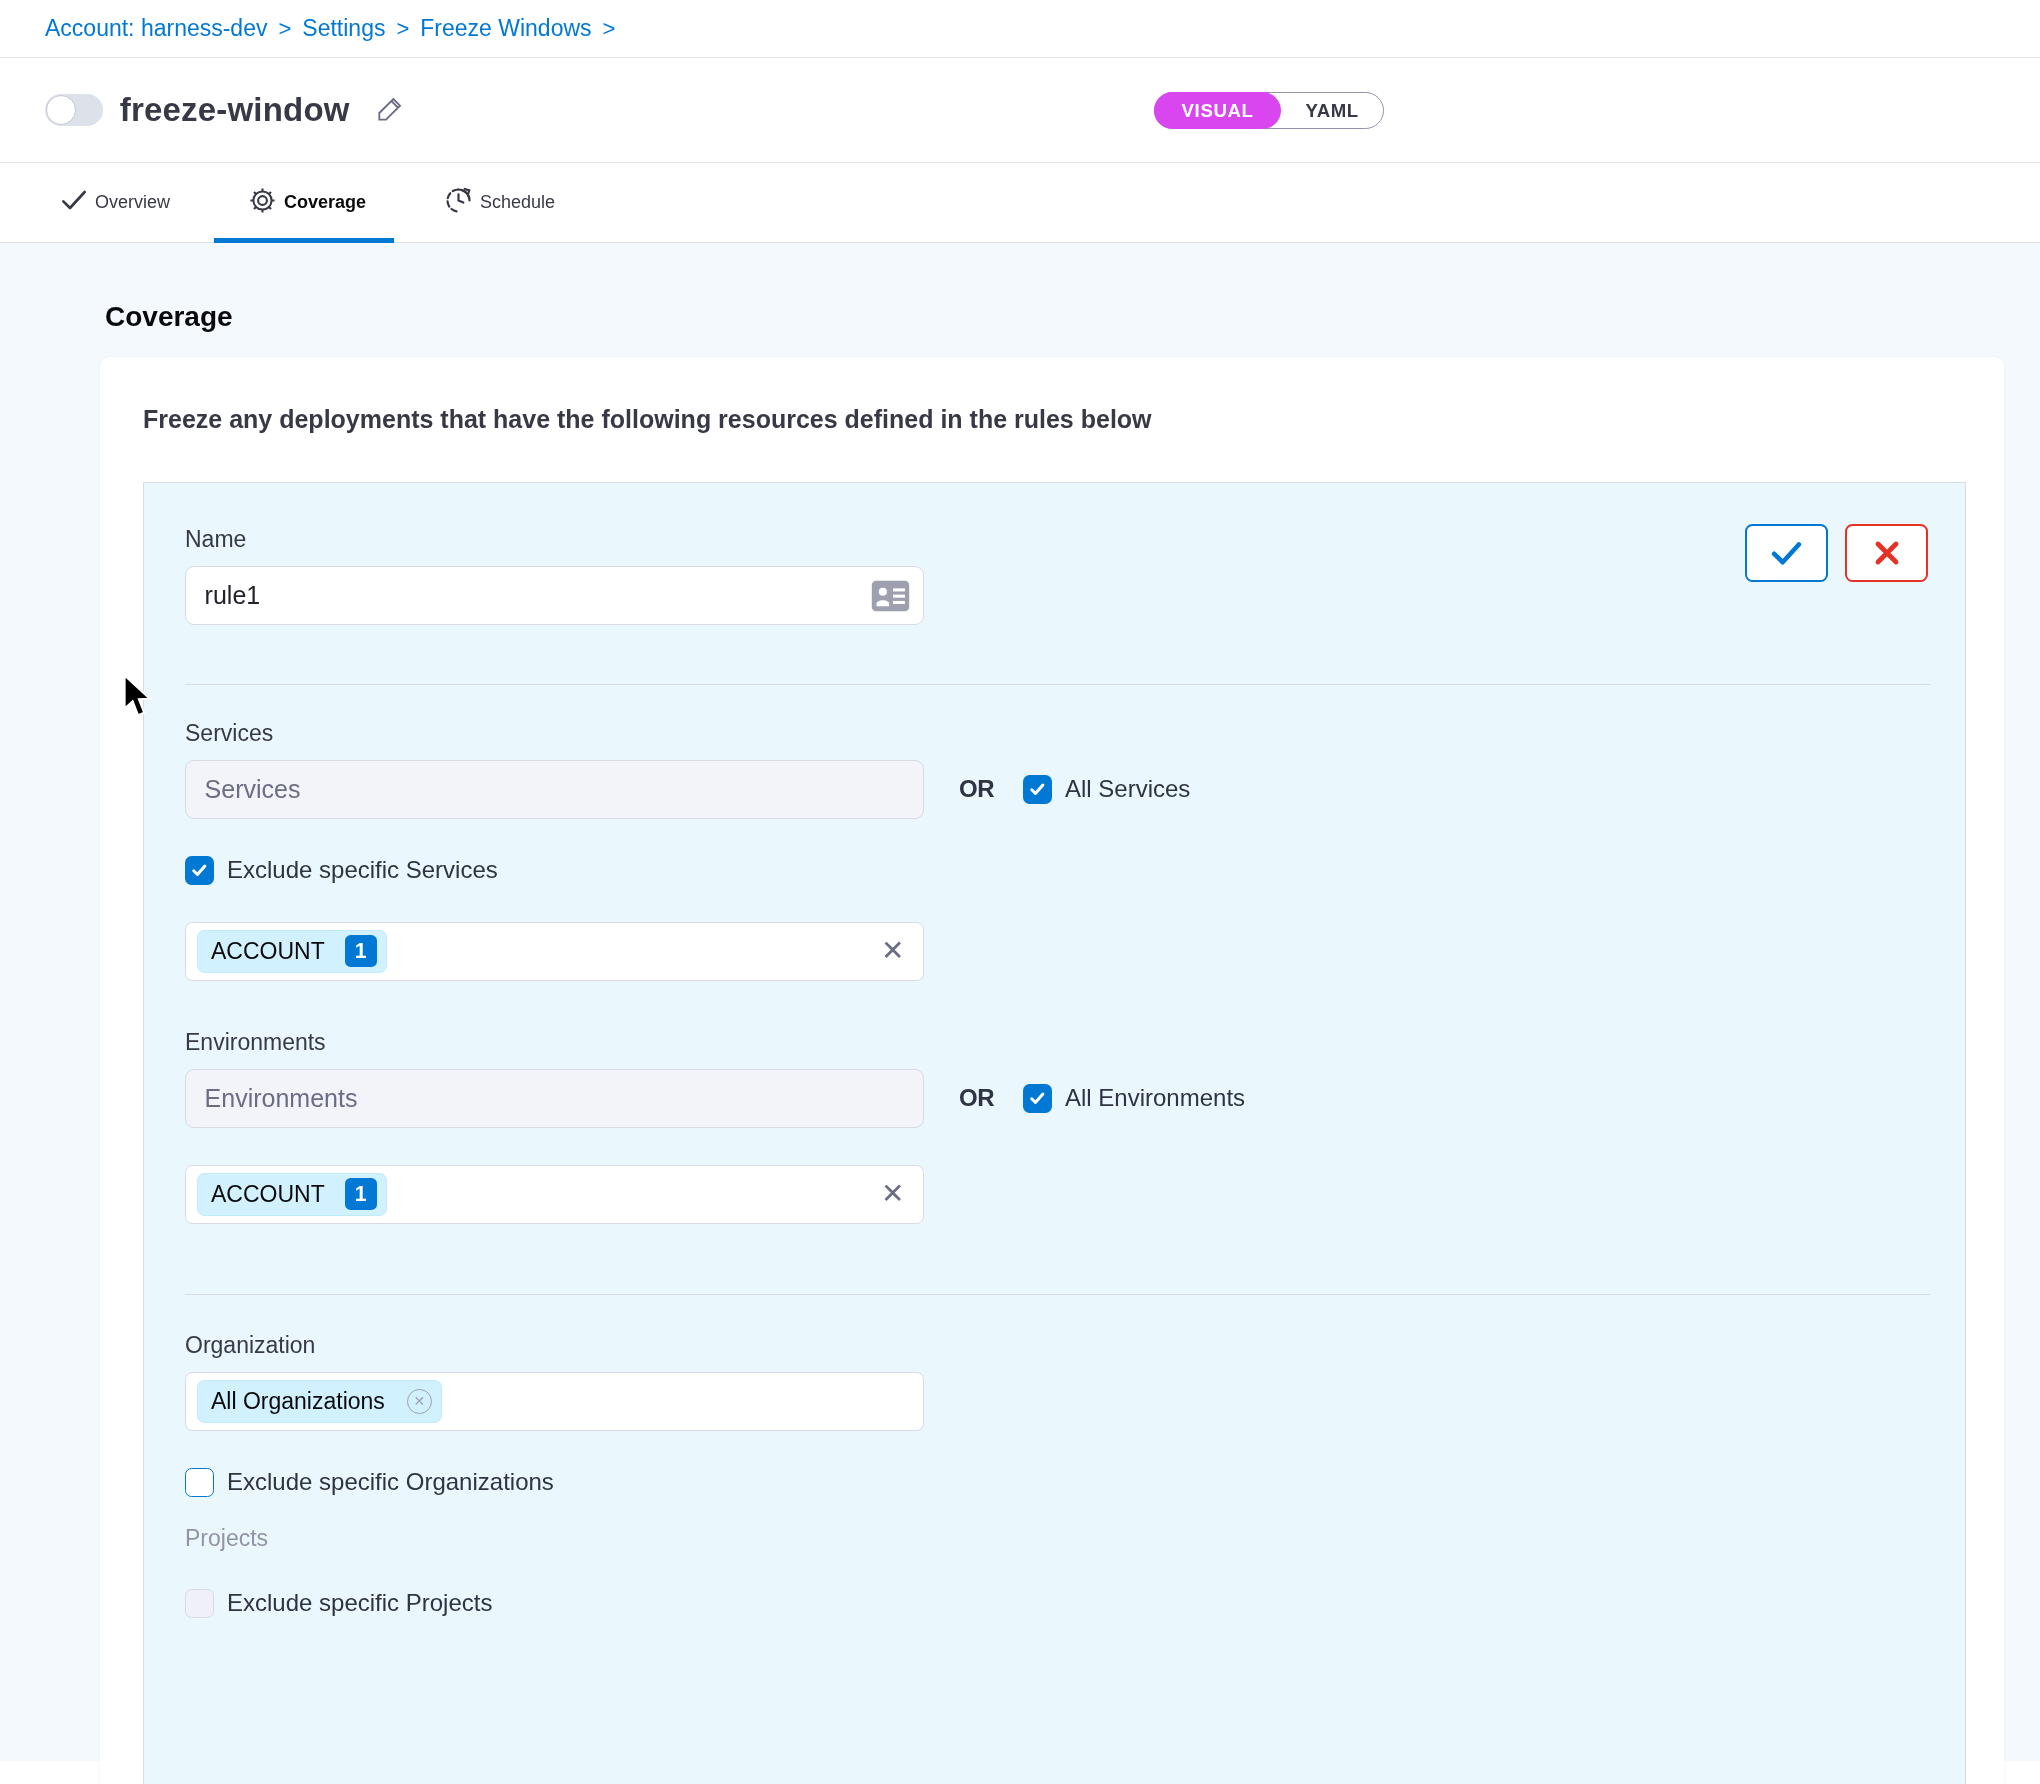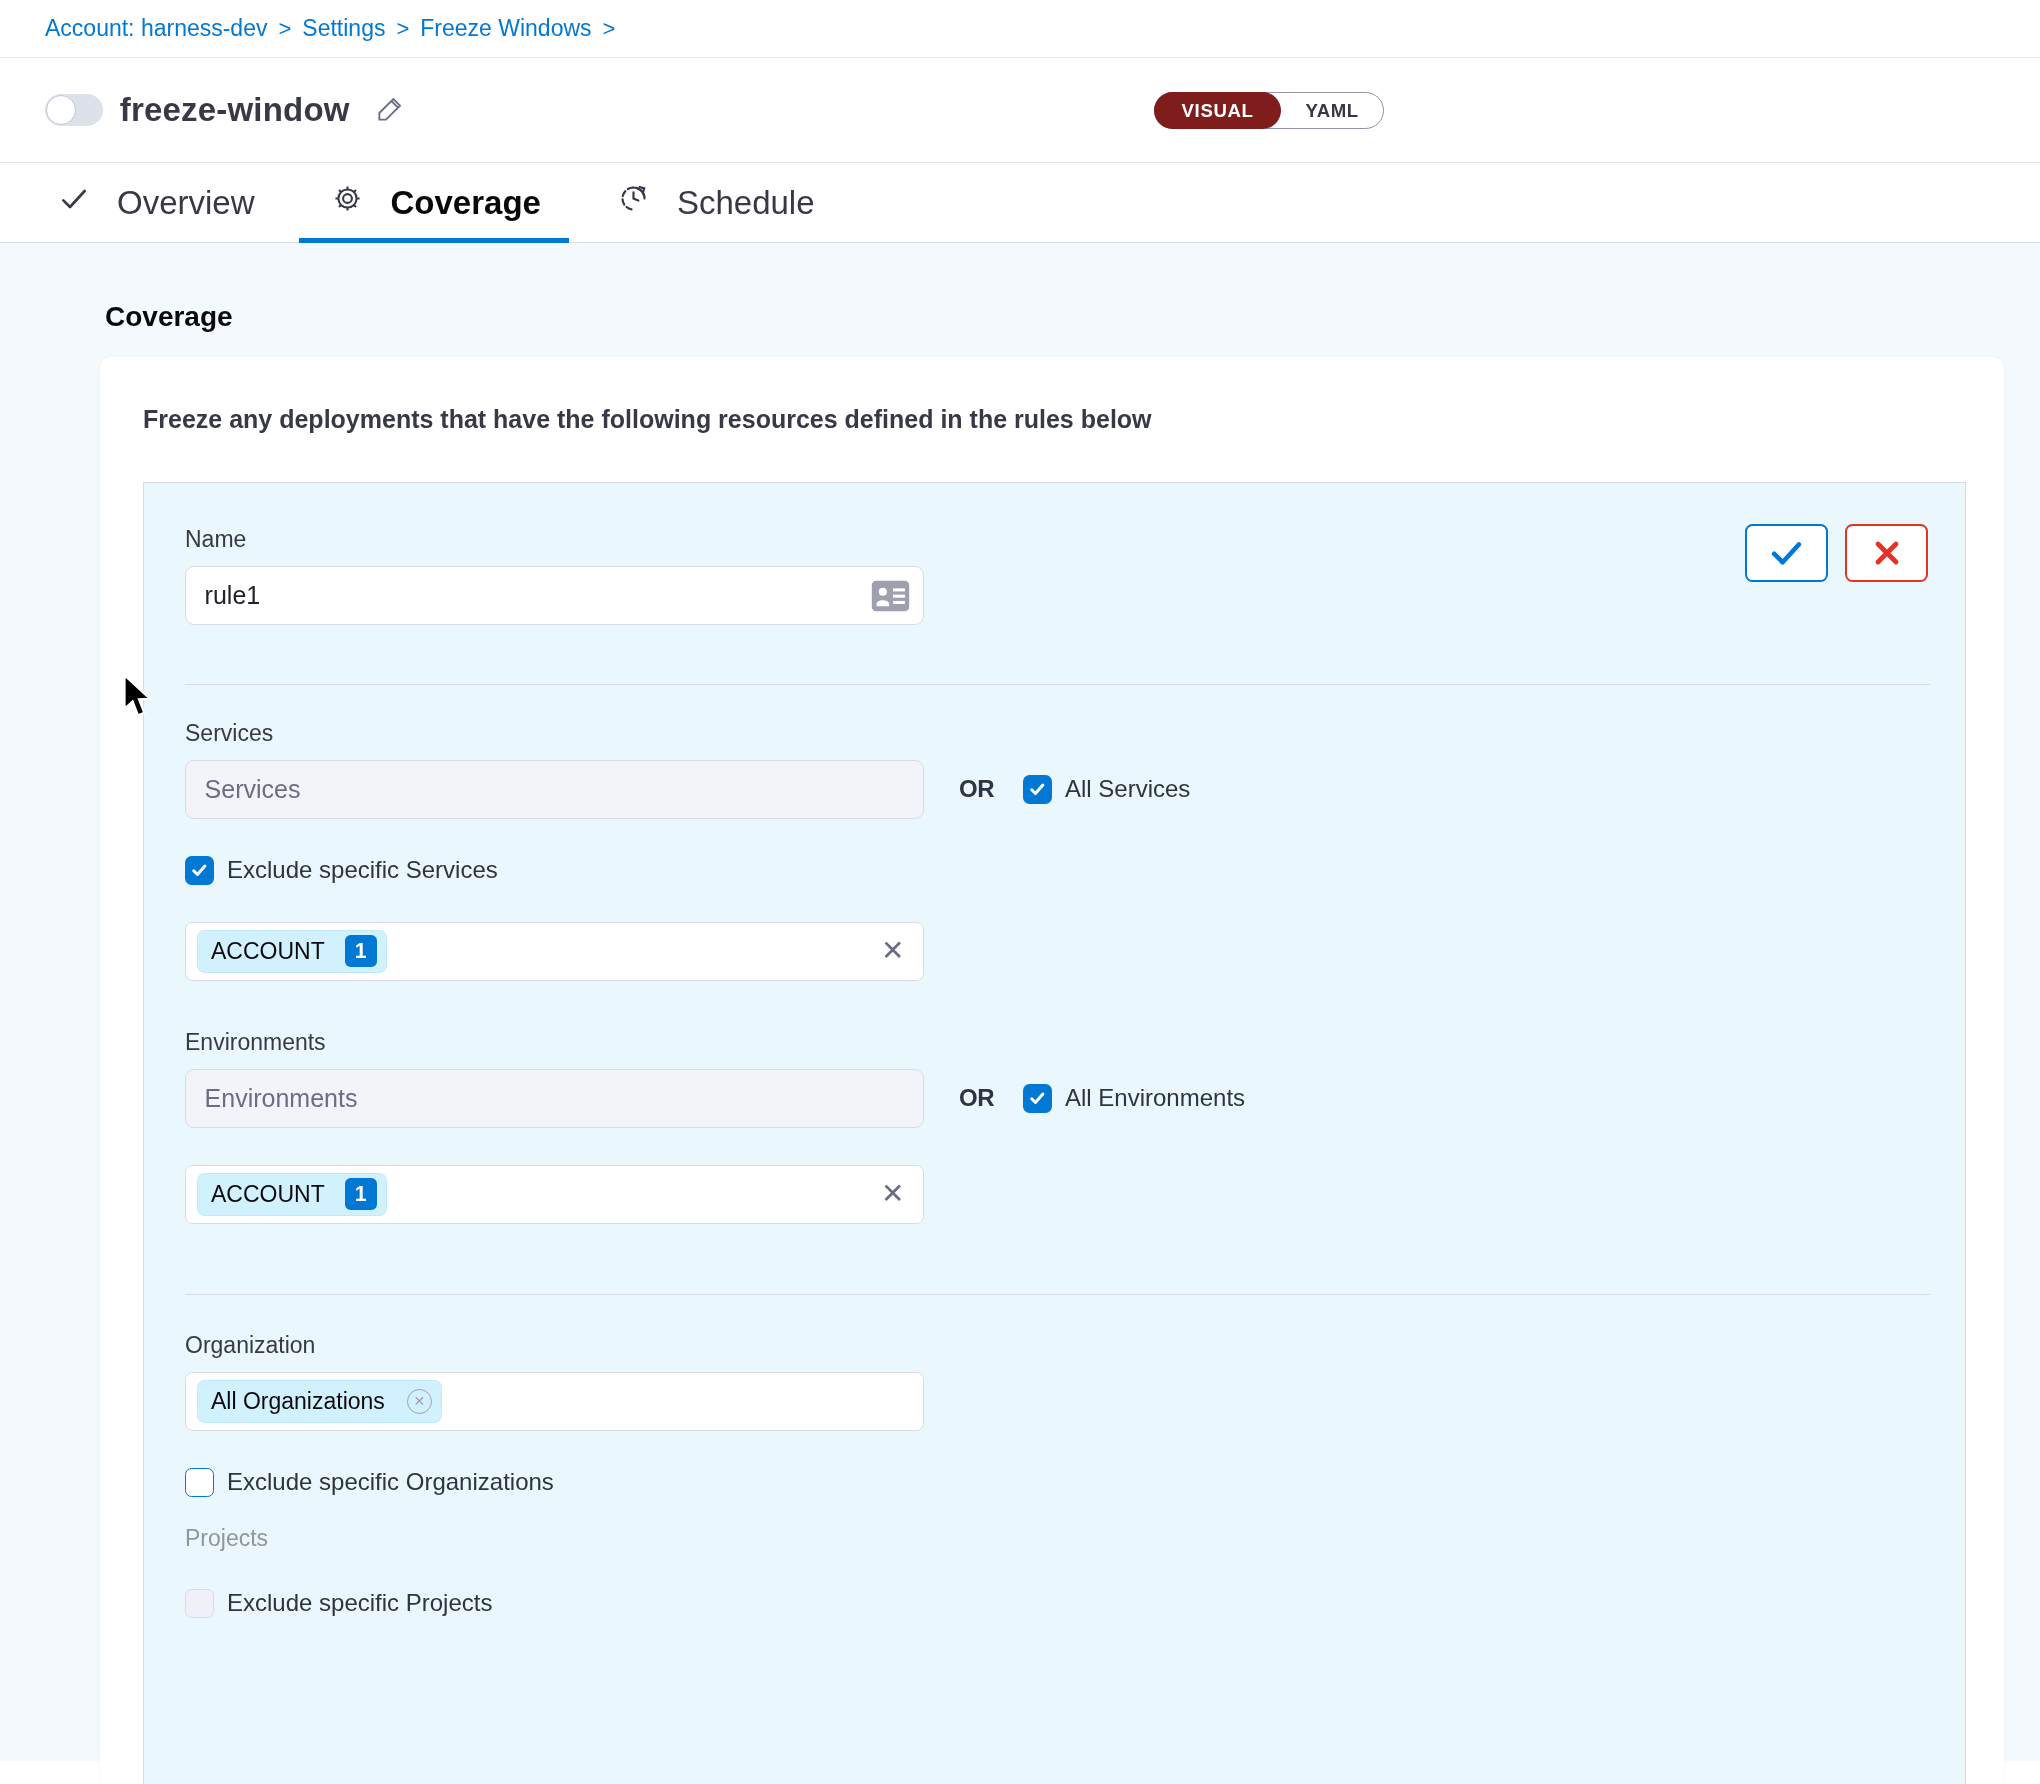--- a/index.html
+++ b/index.html
@@ -13,25 +13,25 @@
   .crumb-sep { color:#0278d5; font-size:22px; }
 
   
   .title-row { position:relative; height:105px; display:flex; align-items:center; padding:0 45px; background:#fff; border-bottom:0.9px solid #e3e6ee; }
   .toggle { position:relative; width:58px; height:32px; border-radius:16px; background:#dde1ea; flex:0 0 auto; }
   .toggle .knob { position:absolute; left:0.9px; top:0.9px; width:30px; height:30px; border-radius:50%; background:#fff; border:1.9px solid #c3c7d3; }
   .page-title { margin-left:16.7px; font-size:33px; font-weight:700; color:#383946; letter-spacing:0.2px; }
   .pencil { margin-left:24px; }
   .view-switch { position:absolute; left:1154px; top:34px; height:37px; display:flex; align-items:center; background:#fff; border:1.4px solid #9093ab; border-radius:18.6px; }
   .seg { padding:0 24px; font-size:18.6px; font-weight:700; letter-spacing:0.6px; color:#383946; height:37px; display:flex; align-items:center; }
-  .seg.active { background:#7f1d1d; color:#fff; border-radius:18.6px; margin:-1.4px 0 -1.4px -1.4px; height:37px; padding:16px 28px; }
+  .seg.active { background:#d946ef; color:#fff; border-radius:18.6px; margin:-1.4px 0 -1.4px -1.4px; height:37px; padding:16px 28px; }
 
   
   .tabs-row { height:80px; background:#fff; border-bottom:1.9px solid #dcdfe8; display:flex; align-items:center; padding-left:58px; }
-  .tab { position:relative; height:100%; display:flex; align-items:center; gap:27px; font-size:33px; color:#383946; margin-right:76px; }
+  .tab { position:relative; height:100%; display:flex; align-items:center; gap:5px; font-size:18px; color:#383946; margin-right:76px; }
   .tab-label { white-space:nowrap; }
   .tab.active .tab-label { font-weight:700; color:#09090c; }
   .tab.active::after { content:""; position:absolute; left:-32px; right:-28px; bottom:-1.9px; height:5.6px; background:#0278d5; }
 
   
   .page-body { position:relative; height:1518px; background:#f4f9fd; padding:58px 0 0 0; }
   .section-title { margin-left:105px; font-size:28px; font-weight:700; color:#0a0a0d; }
   .card { margin:24px 0 0 100px; width:1904px; height:1447px; background:#fff; border-radius:9.3px; box-shadow:0 0.9px 2.8px rgba(40,41,61,0.06); padding:48px 0 0 43px; }
   .card-desc { font-size:25px; font-weight:700; color:#383946; margin-bottom:48px; }
 

